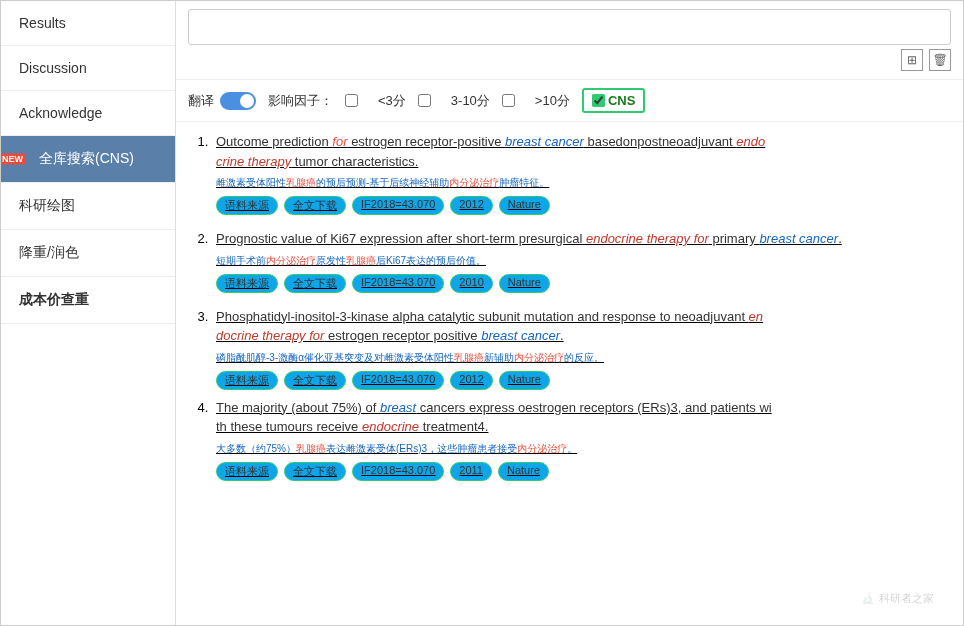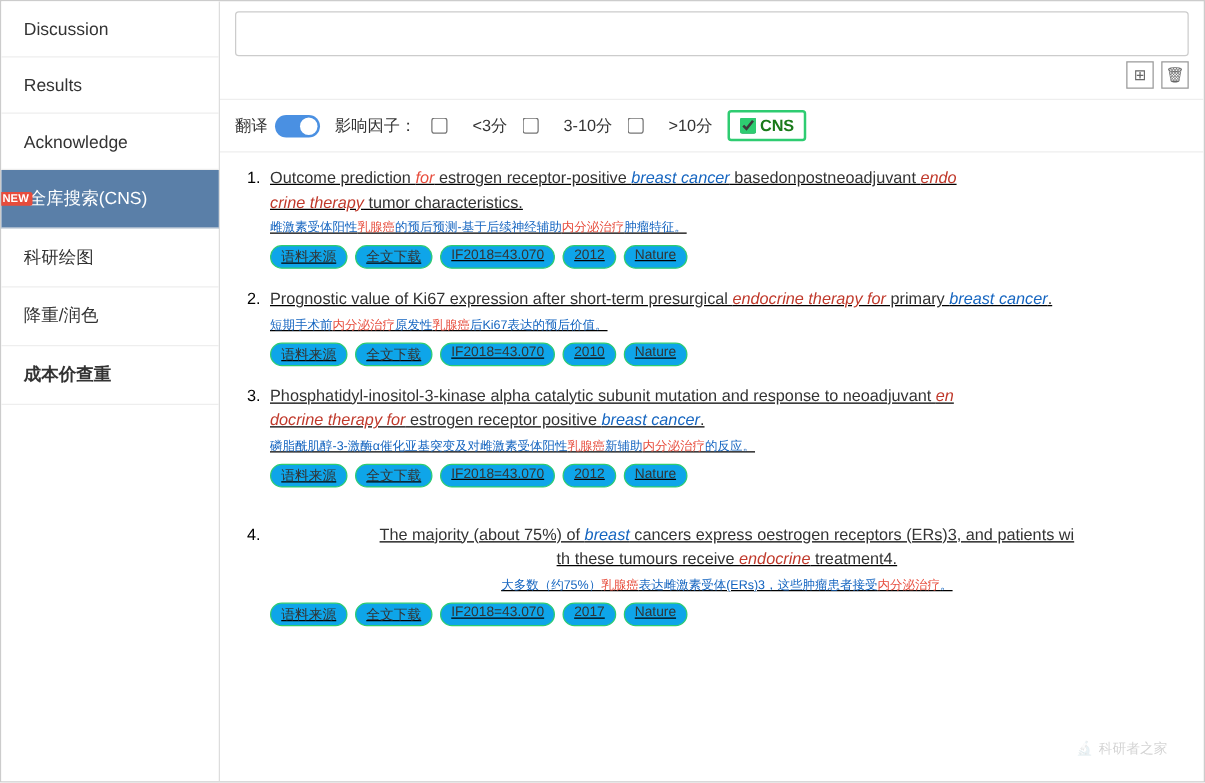--- a/index.html
+++ b/index.html
@@ -239,29 +239,29 @@
     }
     .result-item-inner { margin-left: 4px; }
   </style>
 </head>
 <body>
 
 <div class="app-container">
 
   <div class="sidebar">
     <div class="sidebar-item">
+      <span>Results</span>
+    </div>
+    <div class="sidebar-item">
       <span>Discussion</span>
     </div>
     <div class="sidebar-item">
-      <span>Results</span>
-    </div>
-    <div class="sidebar-item">
       <span>Acknowledge</span>
     </div>
-    <div class="sidebar-item active has-new" style="position:relative; padding-left: 22px;">
+    <div class="sidebar-item active has-new" style="position:relative; padding-left: 38px;">
       <span class="new-badge-wrap">
         <span class="new-badge">NEW</span>
       </span>
       <span>全库搜索(CNS)</span>
     </div>
     <div class="sidebar-item">
       <span>科研绘图</span>
     </div>
     <div class="sidebar-item">
       <span>降重/润色</span>
@@ -355,33 +355,33 @@
             <div class="result-tags">
               <span class="tag">语料来源</span>
               <span class="tag">全文下载</span>
               <span class="tag">IF2018=43.070</span>
               <span class="tag">2012</span>
               <span class="tag">Nature</span>
             </div>
           </div>
         </li>
 
-        <li style="margin-top:28px;text-align:center;">
+        <li style="margin-top:8px;">
           <div class="result-item-inner">
             <div class="result-title">
               The majority (about 75%) of <span class="italic blue">breast</span> cancers express oestrogen receptors (ERs)3, and patients wi<br>th these tumours receive <span class="italic dark-red">endocrine</span> treatment4.
             </div>
             <div class="result-chinese">
               大多数（约75%）<span class="red-chinese">乳腺癌</span>表达雌激素受体(ERs)3，这些肿瘤患者接受<span class="red-chinese">内分泌治疗</span>。
             </div>
             <div class="result-tags">
               <span class="tag">语料来源</span>
               <span class="tag">全文下载</span>
               <span class="tag">IF2018=43.070</span>
-              <span class="tag">2017</span>
+              <span class="tag">2011</span>
               <span class="tag">Nature</span>
             </div>
           </div>
         </li>
       </ol>
 
       <div class="watermark" style="position:fixed; bottom: 20px; right: 30px; color: rgba(0,0,0,0.18); font-size:11px; display:flex; align-items:center; gap:4px; pointer-events:none; z-index:100;">
         <span>🔬</span>
         <span>科研者之家</span>
       </div>

